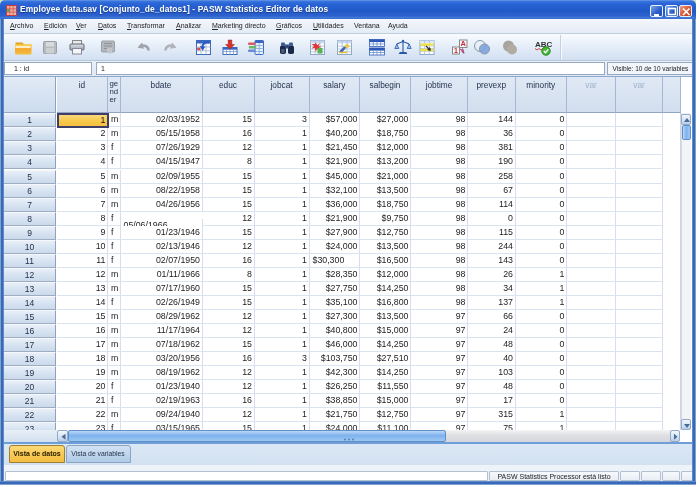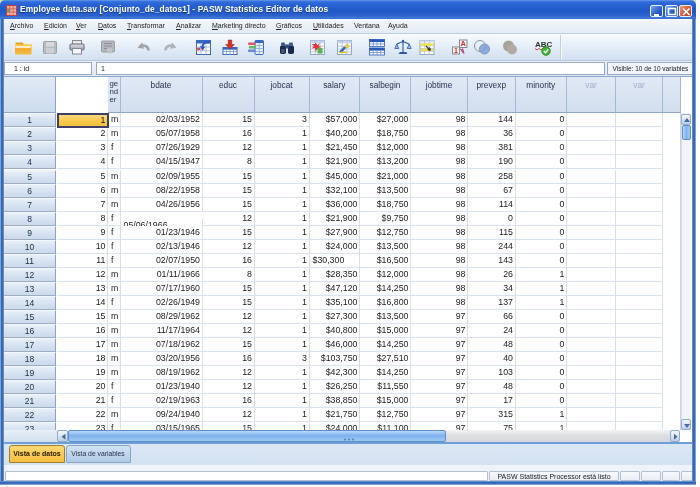--- a/index.html
+++ b/index.html
@@ -255,21 +255,21 @@
 <div class="dc " style="left:309.5px;top:113.30px;width:50.5px;height:31px;text-align:right">$57,000</div>
 <div class="dc " style="left:360px;top:113.30px;width:51px;height:25px;text-align:right">$27,000</div>
 <div class="dc " style="left:411px;top:113.30px;width:57px;height:14.05px;text-align:right">98</div>
 <div class="dc " style="left:468px;top:113.30px;width:47.5px;height:14.05px;text-align:right">144</div>
 <div class="dc " style="left:515.5px;top:113.30px;width:51.5px;height:14.05px;text-align:right">0</div>
 <div class="dc " style="left:567px;top:113.30px;width:49px;height:14.05px;text-align:right"></div>
 <div class="dc " style="left:616px;top:113.30px;width:47px;height:14.05px;text-align:right"></div>
 <div class="rn" style="left:4px;top:127.35px;width:52px;height:14.05px">2</div>
 <div class="dc " style="left:57px;top:127.35px;width:51px;height:14.05px;text-align:right">2</div>
 <div class="dc " style="left:108px;top:127.35px;width:12.5px;height:14.05px;text-align:left">m</div>
-<div class="dc " style="left:120.5px;top:127.35px;width:82.0px;height:14.05px;text-align:right">05/07/1958</div>
+<div class="dc " style="left:120.5px;top:127.35px;width:82.0px;height:14.05px;text-align:right">05/15/1958</div>
 <div class="dc " style="left:202.5px;top:127.35px;width:52.0px;height:14.05px;text-align:right">16</div>
 <div class="dc " style="left:254.5px;top:127.35px;width:55.0px;height:14.05px;text-align:right">1</div>
 <div class="dc " style="left:309.5px;top:127.35px;width:50.5px;height:14.05px;text-align:right">$40,200</div>
 <div class="dc " style="left:360px;top:127.35px;width:51px;height:14.05px;text-align:right">$18,750</div>
 <div class="dc " style="left:411px;top:127.35px;width:57px;height:14.05px;text-align:right">98</div>
 <div class="dc " style="left:468px;top:127.35px;width:47.5px;height:14.05px;text-align:right">36</div>
 <div class="dc " style="left:515.5px;top:127.35px;width:51.5px;height:14.05px;text-align:right">0</div>
 <div class="dc " style="left:567px;top:127.35px;width:49px;height:14.05px;text-align:right"></div>
 <div class="dc " style="left:616px;top:127.35px;width:47px;height:14.05px;text-align:right"></div>
 <div class="rn" style="left:4px;top:141.40px;width:52px;height:14.05px">3</div>
@@ -401,21 +401,21 @@
 <div class="dc " style="left:468px;top:267.85px;width:47.5px;height:14.05px;text-align:right">26</div>
 <div class="dc " style="left:515.5px;top:267.85px;width:51.5px;height:14.05px;text-align:right">1</div>
 <div class="dc " style="left:567px;top:267.85px;width:49px;height:14.05px;text-align:right"></div>
 <div class="dc " style="left:616px;top:267.85px;width:47px;height:14.05px;text-align:right"></div>
 <div class="rn" style="left:4px;top:281.90px;width:52px;height:14.05px">13</div>
 <div class="dc " style="left:57px;top:281.90px;width:51px;height:14.05px;text-align:right">13</div>
 <div class="dc " style="left:108px;top:281.90px;width:12.5px;height:14.05px;text-align:left">m</div>
 <div class="dc " style="left:120.5px;top:281.90px;width:82.0px;height:14.05px;text-align:right">07/17/1960</div>
 <div class="dc " style="left:202.5px;top:281.90px;width:52.0px;height:14.05px;text-align:right">15</div>
 <div class="dc " style="left:254.5px;top:281.90px;width:55.0px;height:14.05px;text-align:right">1</div>
-<div class="dc " style="left:309.5px;top:281.90px;width:50.5px;height:14.05px;text-align:right">$47,120</div>
+<div class="dc " style="left:309.5px;top:281.90px;width:50.5px;height:14.05px;text-align:right">$27,750</div>
 <div class="dc " style="left:360px;top:281.90px;width:51px;height:14.05px;text-align:right">$14,250</div>
 <div class="dc " style="left:411px;top:281.90px;width:57px;height:14.05px;text-align:right">98</div>
 <div class="dc " style="left:468px;top:281.90px;width:47.5px;height:14.05px;text-align:right">34</div>
 <div class="dc " style="left:515.5px;top:281.90px;width:51.5px;height:14.05px;text-align:right">1</div>
 <div class="dc " style="left:567px;top:281.90px;width:49px;height:14.05px;text-align:right"></div>
 <div class="dc " style="left:616px;top:281.90px;width:47px;height:14.05px;text-align:right"></div>
 <div class="rn" style="left:4px;top:295.95px;width:52px;height:14.05px">14</div>
 <div class="dc " style="left:57px;top:295.95px;width:51px;height:14.05px;text-align:right">14</div>
 <div class="dc " style="left:108px;top:295.95px;width:12.5px;height:14.05px;text-align:left">f</div>
 <div class="dc " style="left:120.5px;top:295.95px;width:82.0px;height:14.05px;text-align:right">02/26/1949</div>
@@ -540,20 +540,21 @@
 <div class="dc " style="left:254.5px;top:422.40px;width:55.0px;height:14.05px;text-align:right">1</div>
 <div class="dc " style="left:309.5px;top:422.40px;width:50.5px;height:14.05px;text-align:right">$24,000</div>
 <div class="dc " style="left:360px;top:422.40px;width:51px;height:14.05px;text-align:right">$11,100</div>
 <div class="dc " style="left:411px;top:422.40px;width:57px;height:14.05px;text-align:right">97</div>
 <div class="dc " style="left:468px;top:422.40px;width:47.5px;height:14.05px;text-align:right">75</div>
 <div class="dc " style="left:515.5px;top:422.40px;width:51.5px;height:14.05px;text-align:right">1</div>
 <div class="dc " style="left:567px;top:422.40px;width:49px;height:14.05px;text-align:right"></div>
 <div class="dc " style="left:616px;top:422.40px;width:47px;height:14.05px;text-align:right"></div>
 <div class="abs" id="gapcol"></div>
 <div class="abs" id="corner"></div>
+<div class="hc " style="left:57px;width:51px">id</div>
 <div class="hc " style="left:108px;width:12.5px">
       <span style="display:block;font-size:7.8px;line-height:8px;text-align:left;padding-left:1.5px">ge<br>nd<br>er</span>
     </div>
 <div class="hc " style="left:120.5px;width:82.0px">bdate</div>
 <div class="hc " style="left:202.5px;width:52.0px">educ</div>
 <div class="hc " style="left:309.5px;width:50.5px">salary</div>
 <div class="hc " style="left:254.5px;width:55.0px">jobcat</div>
 <div class="hc " style="left:360px;width:51px">salbegin</div>
 <div class="hc " style="left:411px;width:57px">jobtime</div>
 <div class="hc " style="left:468px;width:47.5px">prevexp</div>

